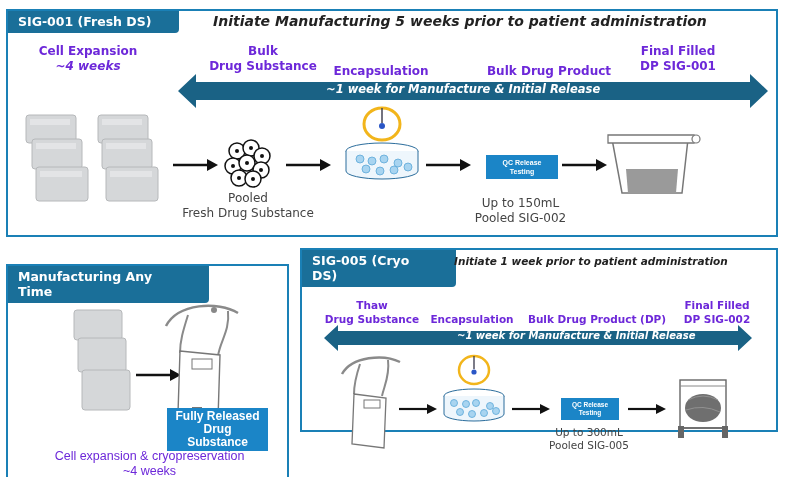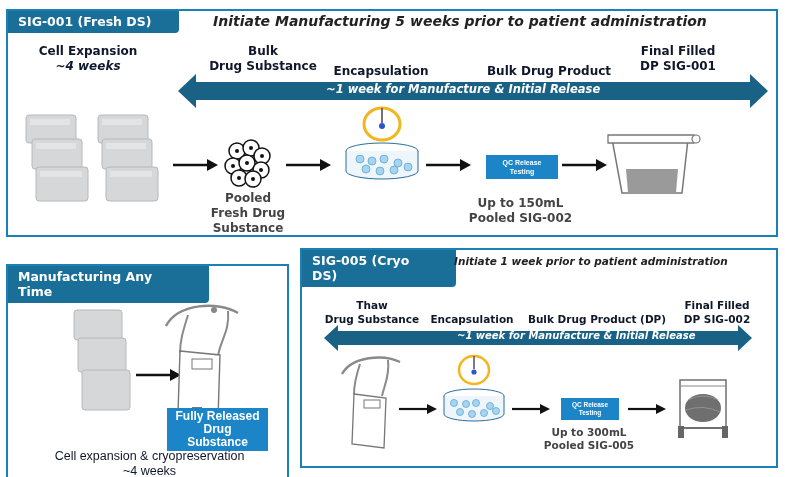--- a/index.html
+++ b/index.html
@@ -1,22 +1,22 @@
 <!DOCTYPE html>
 <html><head>
 <meta charset="utf-8">
 <style>
   html,body{margin:0;padding:0;background:#ffffff;}
   body{width:785px;height:477px;position:relative;overflow:hidden;font-family:"Liberation Sans",sans-serif;color:#222;}
   .panel{position:absolute;border:2px solid #1a80b6;background:#fff;box-sizing:border-box;}
   .tab{position:absolute;left:0;top:0;background:#1a6f99;color:#fff;font-weight:bold;font-family:"DejaVu Sans",sans-serif;font-size:12.5px;padding:3px 26px 4px 10px;border-bottom-right-radius:4px;}
   .subtitle{position:absolute;font-style:italic;font-weight:bold;font-size:14px;color:#222;font-family:"DejaVu Sans",sans-serif;}
-  .lbl{position:absolute;text-align:center;font-size:12px;line-height:15px;color:#0f172a;font-family:"DejaVu Sans",sans-serif;}
+  .lbl{position:absolute;text-align:center;font-size:12px;line-height:15px;color:#6d28d9;font-family:"DejaVu Sans",sans-serif;}
   .lbl.b{font-weight:bold;}
-  .lbl.light{font-weight:bold;color:#444;}
+  .lbl.light{font-weight:normal;color:#444;}
   .barText{position:absolute;color:#fff;font-style:italic;font-weight:bold;font-size:11.5px;font-family:"DejaVu Sans",sans-serif;white-space:nowrap;}
   .qc{position:absolute;background:#1b85c7;color:#fff;font-size:7px;font-weight:bold;text-align:center;line-height:9px;padding:3px 0;}
   .release{position:absolute;background:#1b85c7;color:#fff;font-size:12px;font-weight:bold;text-align:center;line-height:13px;padding:2px 8px;margin-left:16px;}
   svg{position:absolute;overflow:visible;}
 </style>
 </head>
 <body>
 
 <div class="panel" style="left:6px;top:9px;width:772px;height:228px;">
   <div class="tab" style="width:135px;">SIG-001 (Fresh DS)</div>
@@ -173,21 +173,21 @@
     <div>Fully Released</div>
     <div>Drug Substance</div>
   </div>
 
   <div class="lbl" style="left:0;top:183px;width:283px;font-family:'Liberation Sans',sans-serif;font-size:12.5px;">
     <div>Cell expansion &amp; cryopreservation</div>
     <div>~4 weeks</div>
   </div>
 </div>
 
-<div class="panel" style="left:300px;top:248px;width:478px;height:220px;">
+<div class="panel" style="left:300px;top:248px;width:478px;height:184px;">
   <div class="tab" style="width:118px;">SIG-005 (Cryo DS)</div>
   <div class="subtitle" style="left:152px;top:5px;font-size:10.5px;">Initiate 1 week prior to patient administration</div>
 
   <div class="lbl b" style="left:20px;top:48px;width:100px;font-size:10.5px;line-height:14px;">
     <div>Thaw</div>
     <div>Drug Substance</div>
   </div>
   <div class="lbl b" style="left:125px;top:62px;width:90px;font-size:10.5px;line-height:14px;">Encapsulation</div>
   <div class="lbl b" style="left:225px;top:62px;width:140px;font-size:10.5px;line-height:14px;">Bulk Drug Product (DP)</div>
   <div class="lbl b" style="left:375px;top:48px;width:80px;font-size:10.5px;line-height:14px;">

